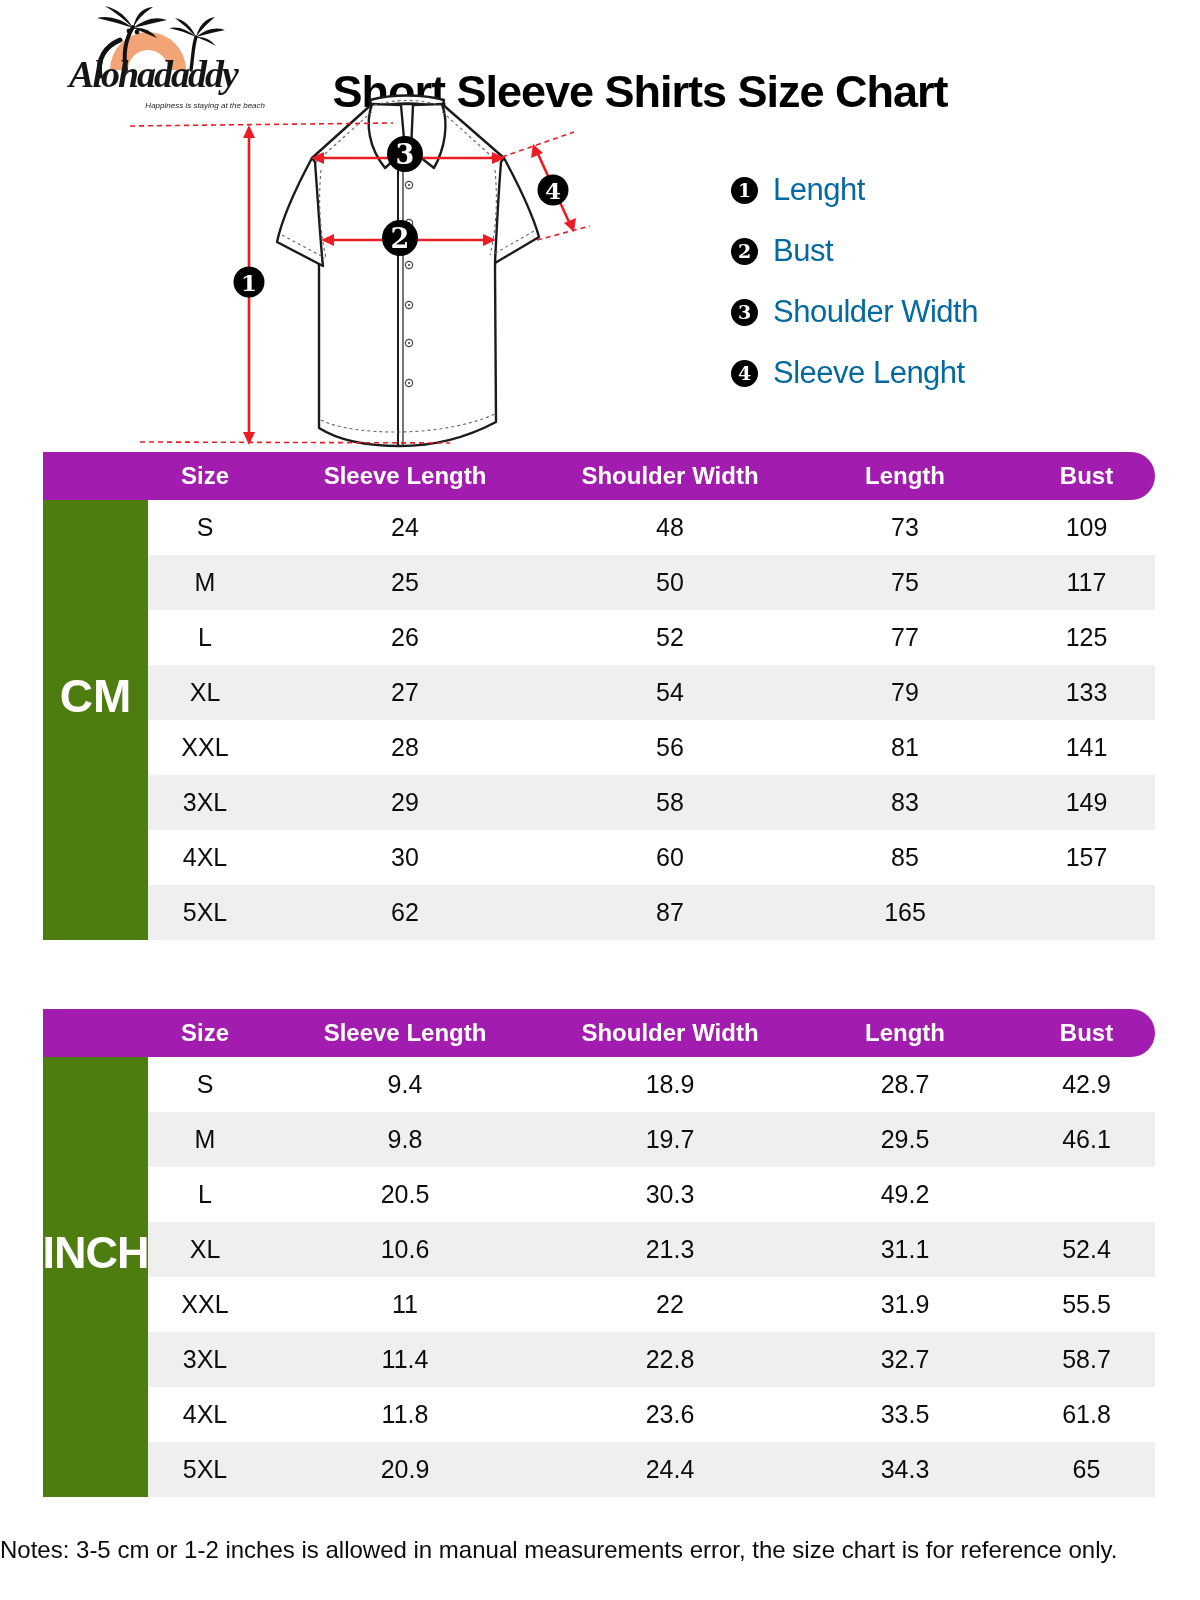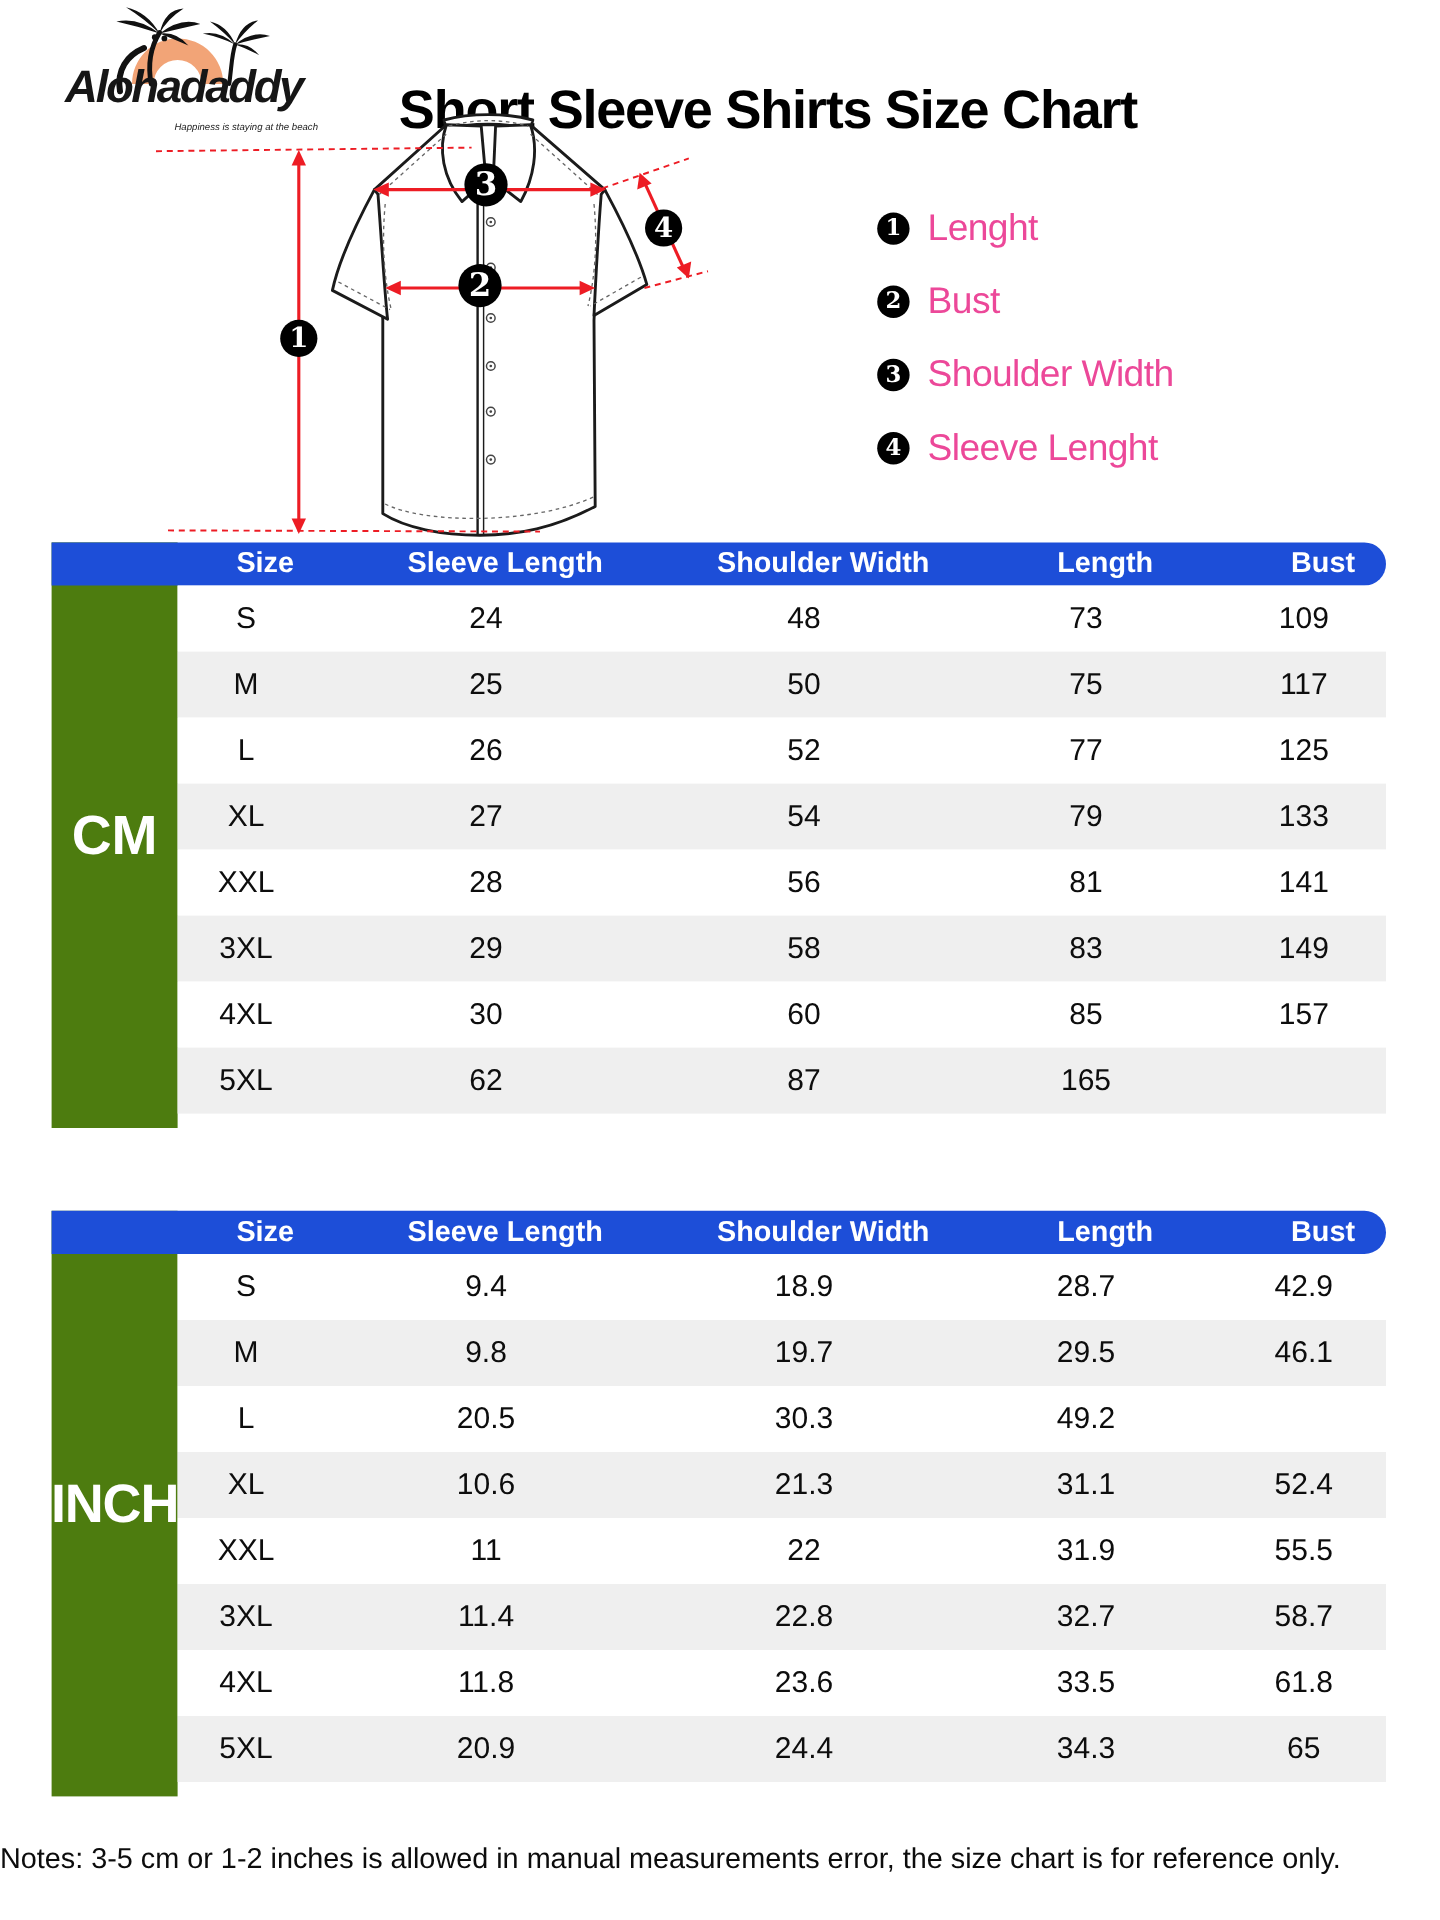--- a/index.html
+++ b/index.html
@@ -3,51 +3,51 @@
 <meta charset="utf-8">
 <style>
   html,body{margin:0;padding:0;background:#fff;}
   .page{position:relative;width:1200px;height:1600px;background:#fff;overflow:hidden;
         font-family:"Liberation Sans","DejaVu Sans",sans-serif;color:#111;}
 
   
   .logo{position:absolute;left:33px;top:4px;width:240px;height:118px;}
   .logo svg{position:absolute;left:0;top:0;}
   .brand-name{position:absolute;left:0px;top:48px;width:240px;text-align:center;
-        font-family:Liberation Sans, sans-serif;font-style:italic;font-weight:700;
+        font-family:Liberation Serif, serif;font-style:italic;font-weight:700;
         font-size:38px;letter-spacing:-2px;color:#161616;white-space:nowrap;}
   .brand-tagline{position:absolute;right:8px;top:97px;font-size:8px;color:#222;
         font-style:italic;white-space:nowrap;}
 
   
   .title{position:absolute;left:250px;top:36px;width:780px;text-align:center;
         font-size:45px;font-weight:700;letter-spacing:-1px;color:#000;white-space:nowrap;}
 
   
   .diagram{position:absolute;left:112px;top:92px;width:480px;height:362px;}
   .callout-num{font-family:"DejaVu Serif","Liberation Serif",serif;font-weight:700;fill:#fff;}
 
   
   .legend{position:absolute;left:731px;top:176px;list-style:none;margin:0;padding:0;}
   .legend li{display:flex;align-items:center;height:28px;margin-bottom:33px;}
   .legend-circle{width:27px;height:27px;border-radius:50%;background:#000;color:#fff;
         display:flex;align-items:center;justify-content:center;flex:0 0 27px;
         font-family:"DejaVu Serif","Liberation Serif",serif;font-weight:700;font-size:19px;line-height:1;}
-  .legend-label{margin-left:15px;font-size:31px;letter-spacing:-0.5px;color:#ec4899;white-space:nowrap;}
+  .legend-label{margin-left:15px;font-size:31px;letter-spacing:-0.5px;color:#0369a1;white-space:nowrap;}
 
   
   .size-table{position:absolute;left:43px;width:1112px;}
   .unit-band{position:absolute;left:0;top:0;width:105px;background:#4d7c0f;z-index:0;
         display:flex;align-items:center;justify-content:center;color:#fff;font-weight:700;}
   #cm-table .unit-band{height:488px;font-size:46px;}
   #inch-table .unit-band{height:488px;font-size:45px;letter-spacing:-1px;}
   .thead{position:relative;z-index:1;display:grid;
         grid-template-columns:105px 114px 286px 244px 226px 137px;
-        height:36px;background:#1d4ed8;border-radius:0 24px 24px 0;
-        align-items:center;padding-left:16px;}
+        height:48px;background:#a21caf;border-radius:0 24px 24px 0;
+        align-items:center;}
   .th{color:#fff;font-weight:700;font-size:24px;text-align:center;white-space:nowrap;}
   .tbody{margin-left:105px;position:relative;z-index:1;}
   .trow{display:grid;grid-template-columns:114px 286px 244px 226px 137px;height:55px;
         align-items:center;background:#fff;}
   .trow:nth-child(even){background:#efefef;}
   .td{font-size:25px;text-align:center;color:#0d0d0d;white-space:nowrap;}
 
   
   .notes{position:absolute;left:0;top:1536px;width:1200px;text-align:left;
         font-size:24px;color:#0c0c0c;white-space:nowrap;}

